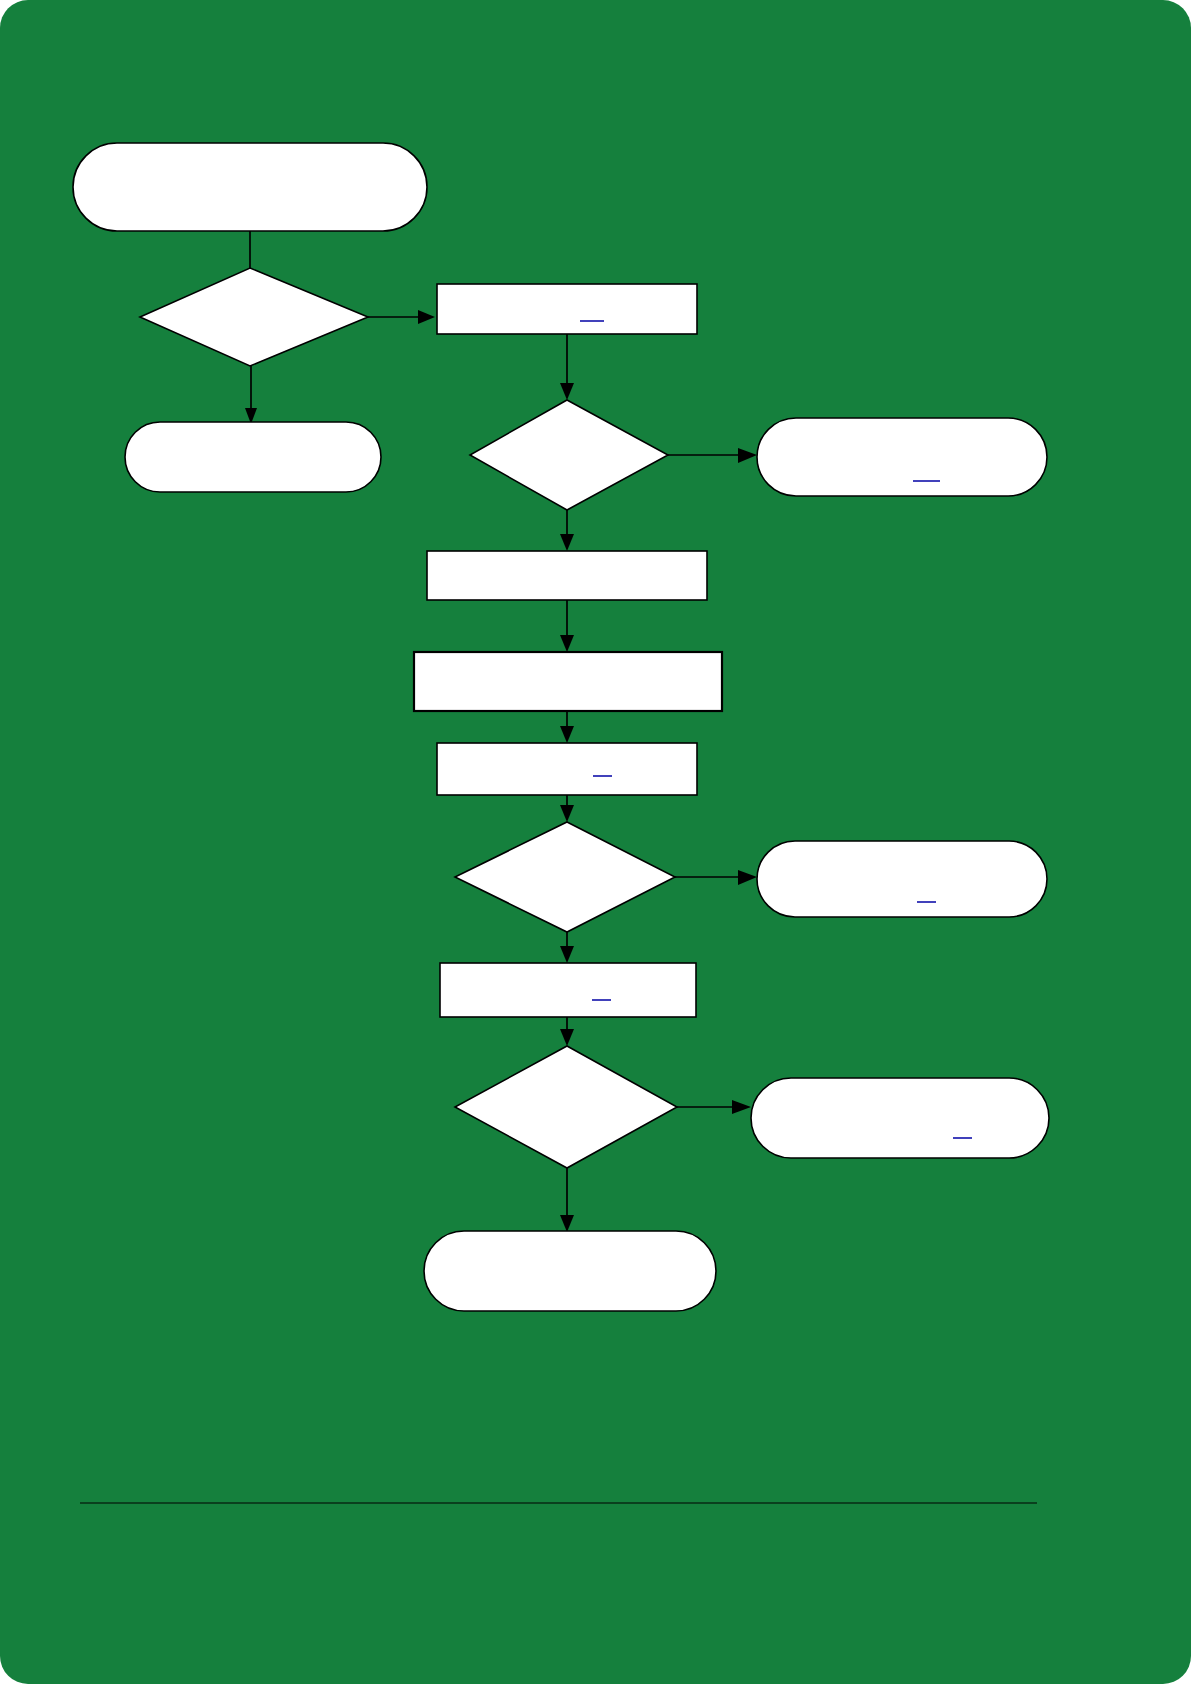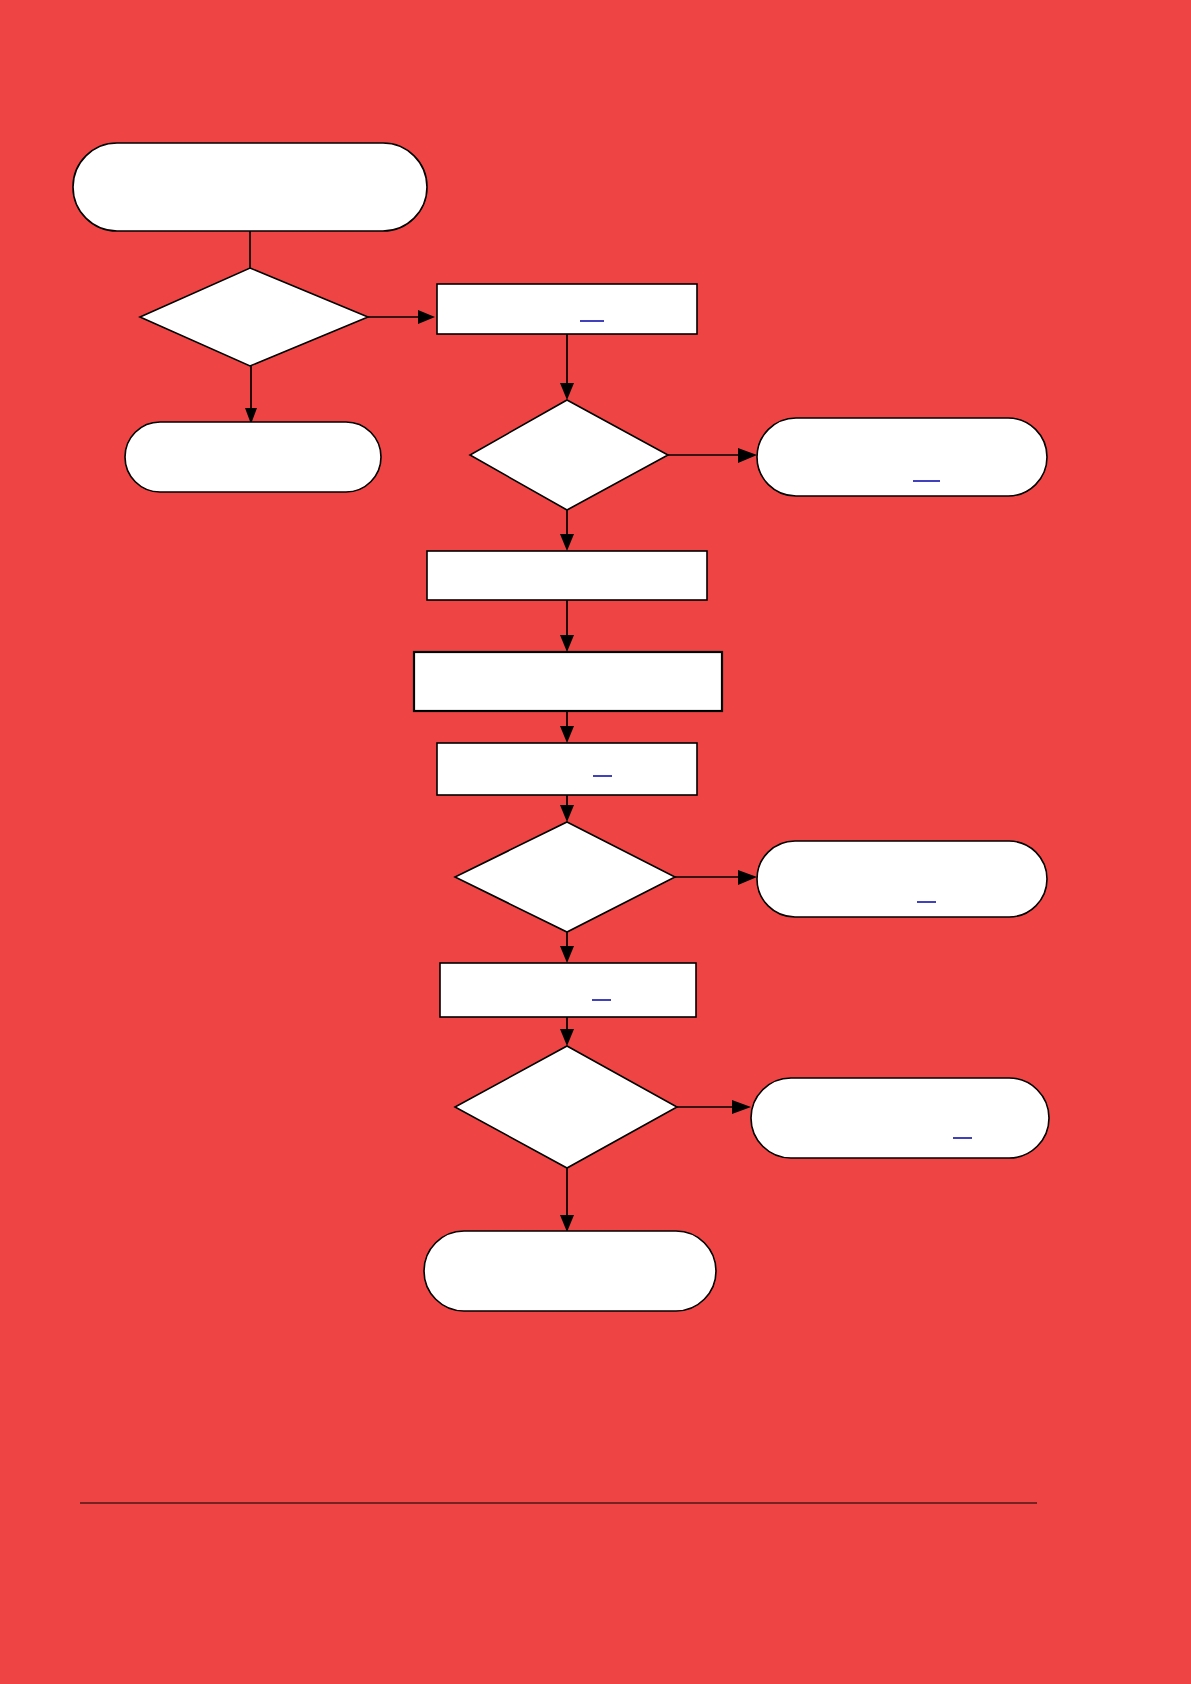--- a/index.html
+++ b/index.html
@@ -7,22 +7,23 @@
     padding: 0;
     background: #ffffff;
   }
   body {
     font-family: "Liberation Sans", sans-serif;
   }
   #page {
     position: relative;
     width: 1191px;
     height: 1684px;
-    background: #ef4444;
+    background: #15803d;
     overflow: hidden;
+    border-radius: 28px;
   }
   #flow-svg {
     position: absolute;
     left: 0;
     top: 0;
     width: 1191px;
     height: 1684px;
     display: block;
   }
   .shape-outline {

